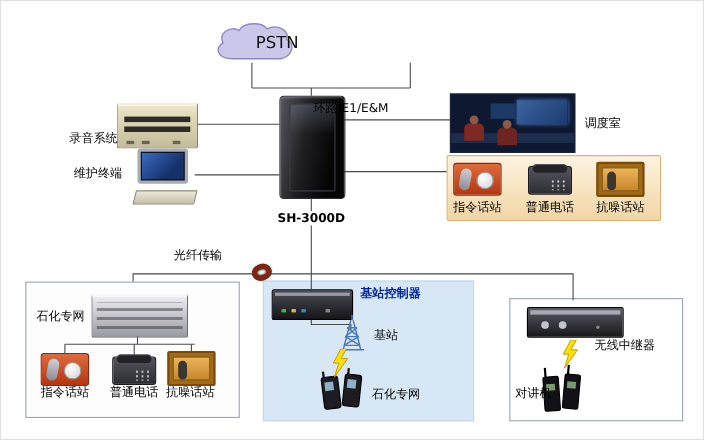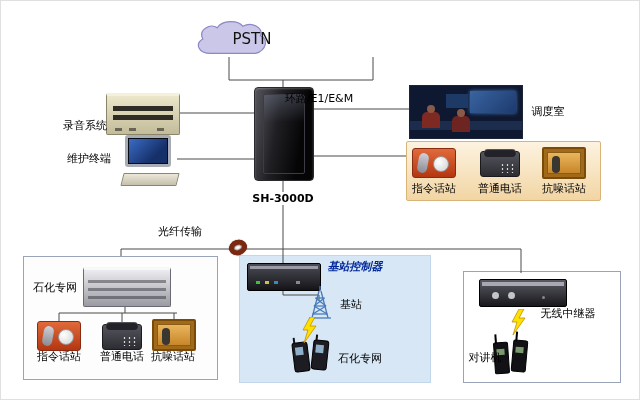--- a/index.html
+++ b/index.html
@@ -9,21 +9,21 @@
     overflow:hidden;border:1px solid #e0e0e0;box-sizing:border-box;
   }
   .wires{position:absolute;left:0;top:0;z-index:1;}
   .node{position:absolute;z-index:2;}
   .lbl{
     position:absolute;z-index:3;font-size:11px;line-height:1.2;color:#000;
     white-space:nowrap;transform:translateX(-50%);
   }
   .bold{font-weight:bold;}
   .whitebg{background:#fff;padding:0 3px;margin-top:11px;}
-  .navy{color:#00279a;font-style:italic;}
+  .navy{color:#00279a;}
 
   
   .cloud{display:flex;align-items:center;justify-content:center;}
   .cloud svg{position:absolute;inset:0;width:100%;height:100%;}
   .cloud span{position:relative;z-index:2;font-size:15px;color:#111;padding-left:44px;}
   .cloud1{left:189px;top:17px;width:80px;height:42px;}
   .cloud2{left:326px;top:17px;width:92px;height:42px;}
 
   
   .cabinet{

